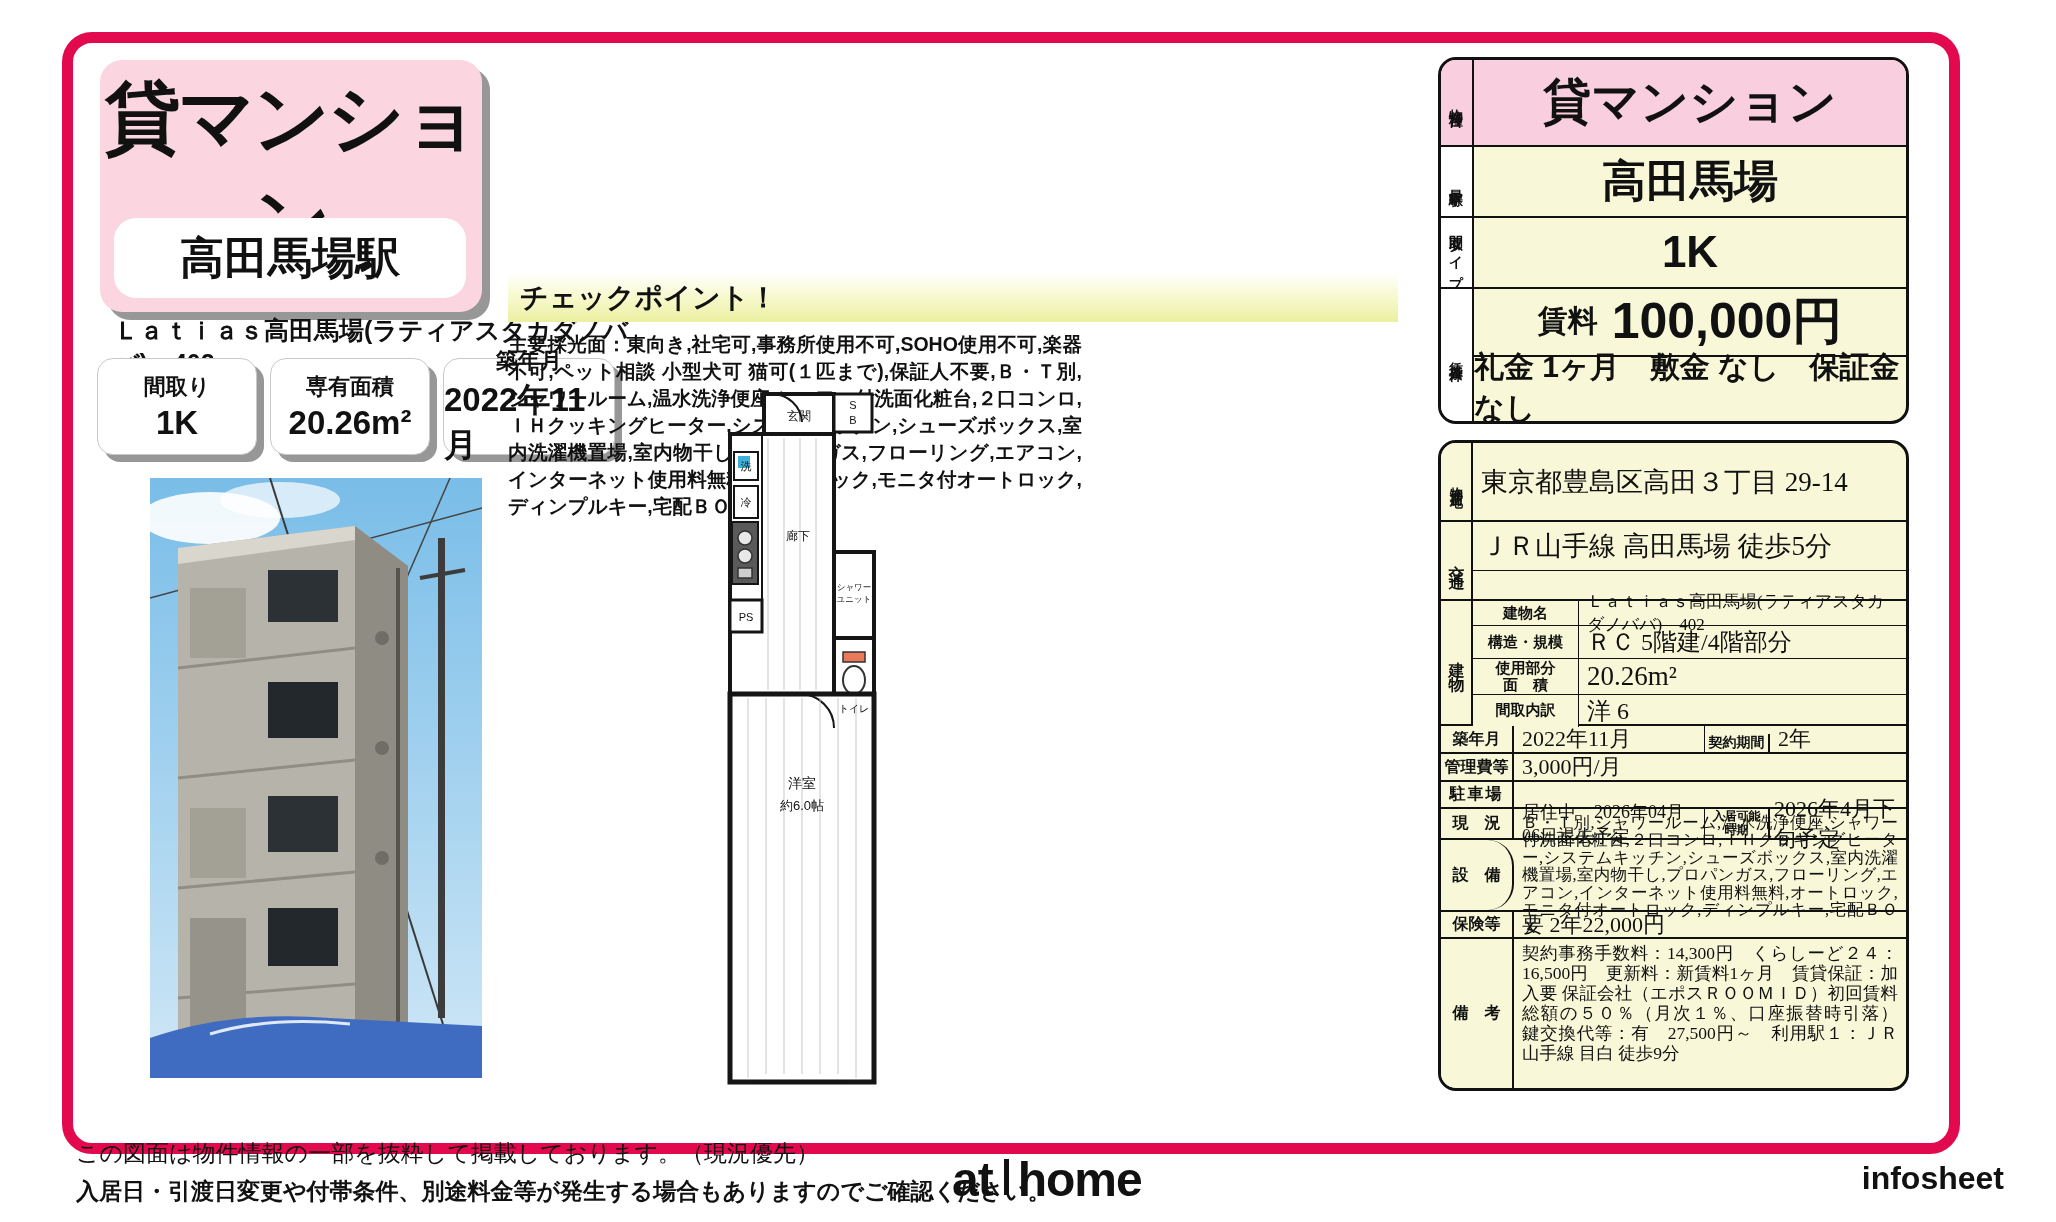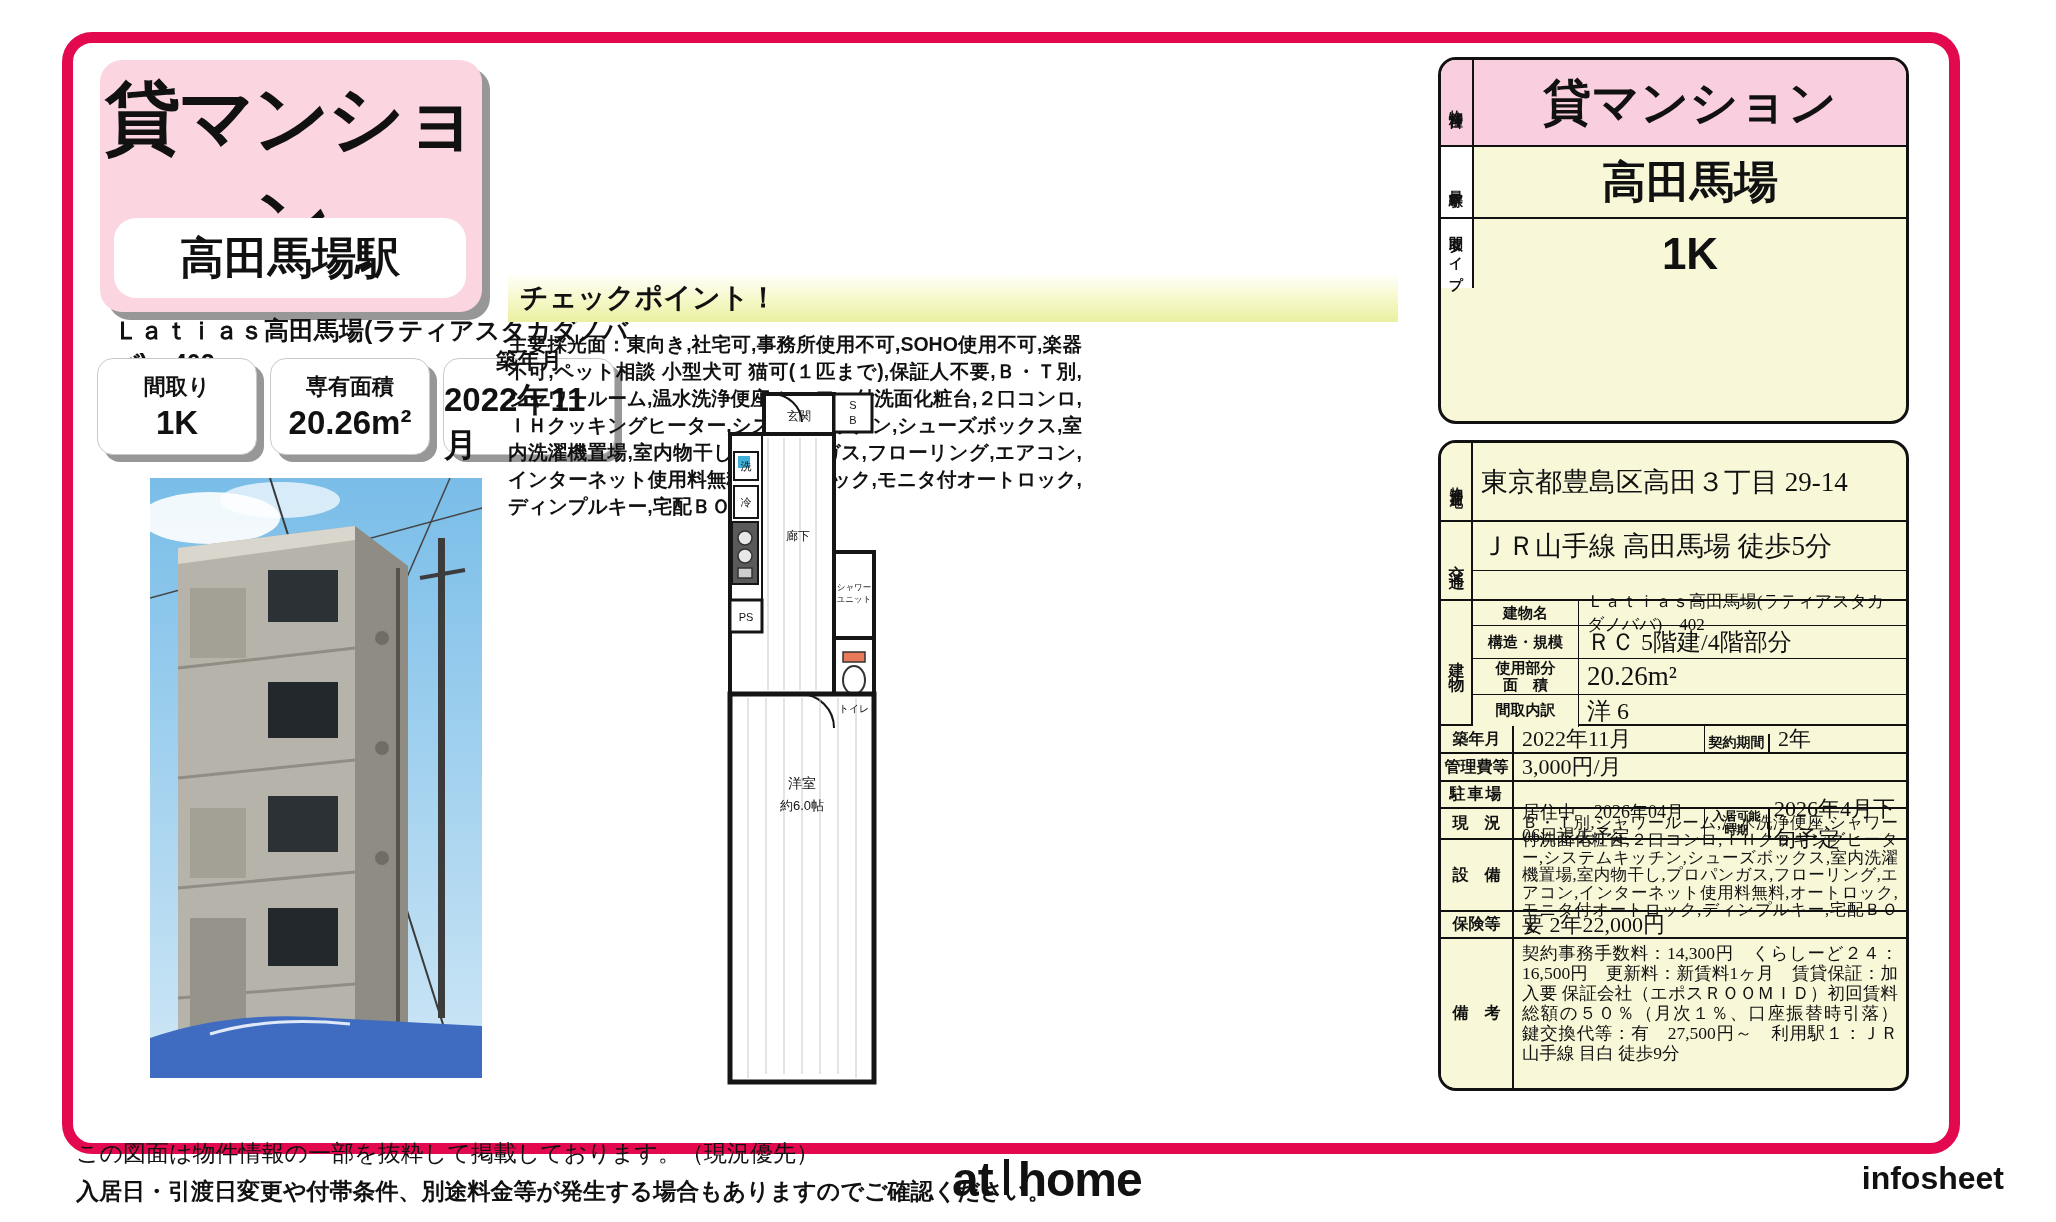--- a/index.html
+++ b/index.html
@@ -228,20 +228,32 @@
           <span class="vtext">最寄駅</span>
         </div>
       <div class="vcell midv">高田馬場</div>
     </div>
     <div class="row r3">
       <div class="lcell">
           <span class="vtext">間取タイプ</span>
         </div>
       <div class="vcell midv">1K</div>
     </div>
+    <div class="row r4" style="border-bottom:none;">
+      <div class="lcell">
+          <span class="vtext">賃貸条件</span>
+        </div>
+      <div style="flex:1;display:flex;flex-direction:column;">
+        <div class="rentline">
+          <span class="cap">賃料</span>
+          <span class="val">100,000円</span>
+        </div>
+        <div class="terms">礼金 1ヶ月　敷金 なし　保証金 なし</div>
+      </div>
+    </div>
   </div>
 
   <div class="t2">
     <div class="row" style="height:79px;">
       <div class="lab" style="width:32px;">
           <span class="vtext" style="font-size:13px;">物件所在地</span>
         </div>
       <div class="val serif27" style="flex:1;">東京都豊島区高田３丁目 29-14</div>
     </div>
     <div class="row" style="height:79px;">
@@ -292,21 +304,21 @@
       <div class="val serif22" style="flex:1;"></div>
     </div>
     <div class="row" style="height:31px;">
       <div class="lab" style="width:73px;font-size:16px;">現　況</div>
       <div class="val" style="width:191px;font-size:18px;border-right:1.5px solid #111;">居住中　2026年04月06日退去予定</div>
       <div class="lab prewrap" style="width:65px;font-size:12px;">入居可能
 時期</div>
       <div class="val serif22" style="flex:1;padding:0 4px;">2026年4月下旬予定</div>
     </div>
     <div class="row" style="height:72px;">
-      <div class="lab" style="width:73px;font-size:16px;">設　備</div>
+      <div class="lab" style="width:73px;font-size:16px;border-radius:26px;">設　備</div>
       <div class="val" style="flex:1;font-size:16.5px;line-height:17.5px;text-align:justify;">Ｂ・Ｔ別,シャワールーム,温水洗浄便座,シャワー付洗面化粧台,２口コンロ,ＩＨクッキングヒーター,システムキッチン,シューズボックス,室内洗濯機置場,室内物干し,プロパンガス,フローリング,エアコン,インターネット使用料無料,オートロック,モニタ付オートロック,ディンプルキー,宅配ＢＯＸ</div>
     </div>
     <div class="row" style="height:27px;">
       <div class="lab" style="width:73px;font-size:16px;">保険等</div>
       <div class="val serif22" style="flex:1;">要 2年22,000円</div>
     </div>
     <div class="row" style="flex:1;">
       <div class="lab" style="width:73px;font-size:16px;">備　考</div>
       <div class="val" style="flex:1;align-items:flex-start;padding-top:4px;font-size:17.5px;line-height:20px;text-align:justify;">契約事務手数料：14,300円　くらしーど２４：16,500円　更新料：新賃料1ヶ月　賃貸保証：加入要 保証会社（エポスＲＯＯＭＩＤ）初回賃料総額の５０％（月次１％、口座振替時引落）　鍵交換代等：有　27,500円～　利用駅１：ＪＲ山手線 目白 徒歩9分</div>
     </div>

